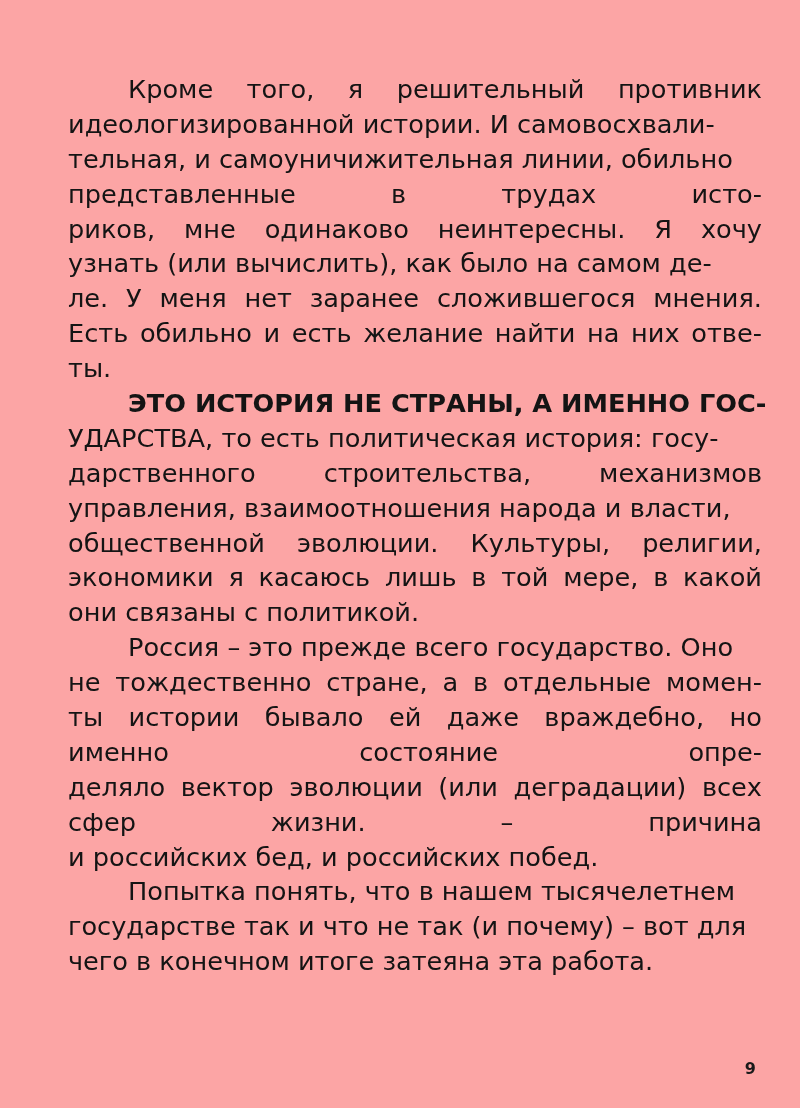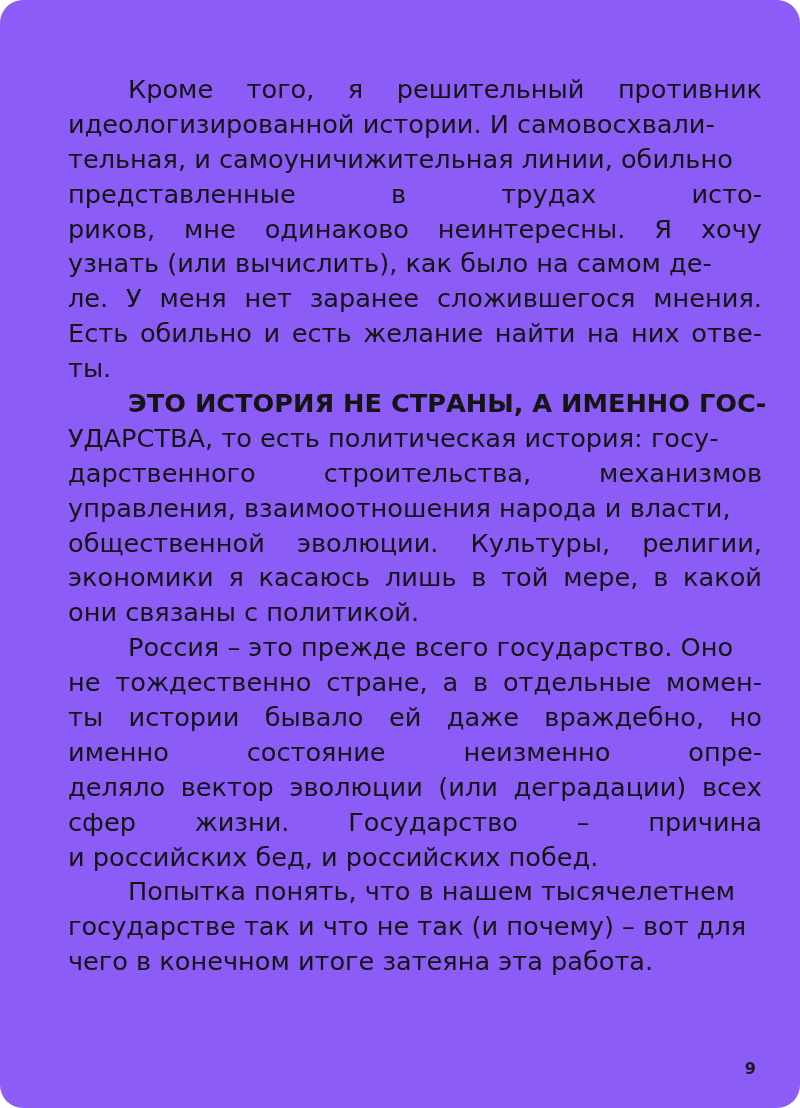--- a/index.html
+++ b/index.html
@@ -15,22 +15,21 @@
     font-family: "DejaVu Sans", "Liberation Sans", sans-serif;
     color: #121212;
     -webkit-font-smoothing: antialiased;
   }
 
   .page {
     position: absolute;
     left: 0; top: 0;
     width: 800px;
     height: 1108px;
-    background: #8b5cf6;
-    border-radius: 23px;
+    background: #fca5a5;
   }
 
   .page-number {
     position: absolute;
     right: 44px;
     bottom: 30px;
     font-size: 16px;
     font-weight: 600;
     color: #1a1a1a;
     font-family: "DejaVu Sans", "Liberation Sans", sans-serif;
@@ -160,35 +159,33 @@
         <span>истории</span>
         <span>бывало</span>
         <span>ей</span>
         <span>даже</span>
         <span>враждебно,</span>
         <span>но</span>
       </span>
     <span class="ln j" id="p3-l4">
         <span>именно</span>
         <span>состояние</span>
-        <span>неизменно</span>
         <span>опре-</span>
       </span>
     <span class="ln j" id="p3-l5">
         <span>деляло</span>
         <span>вектор</span>
         <span>эволюции</span>
         <span>(или</span>
         <span>деградации)</span>
         <span>всех</span>
       </span>
     <span class="ln j" id="p3-l6">
         <span>сфер</span>
         <span>жизни.</span>
-        <span>Государство</span>
         <span>–</span>
         <span>причина</span>
       </span>
     <span class="ln" id="p3-l7">и российских бед, и российских побед.</span>
 
     <span class="ln ind" id="p4-l1">Попытка понять, что в нашем тысячелетнем</span>
     <span class="ln" id="p4-l2"><span>государстве </span><span class="iw">так</span><span> и что </span><span class="iw">не так</span><span> (и почему) – вот для</span></span>
     <span class="ln" id="p4-l3">чего в конечном итоге затеяна эта работа.</span>
 
   </div>

